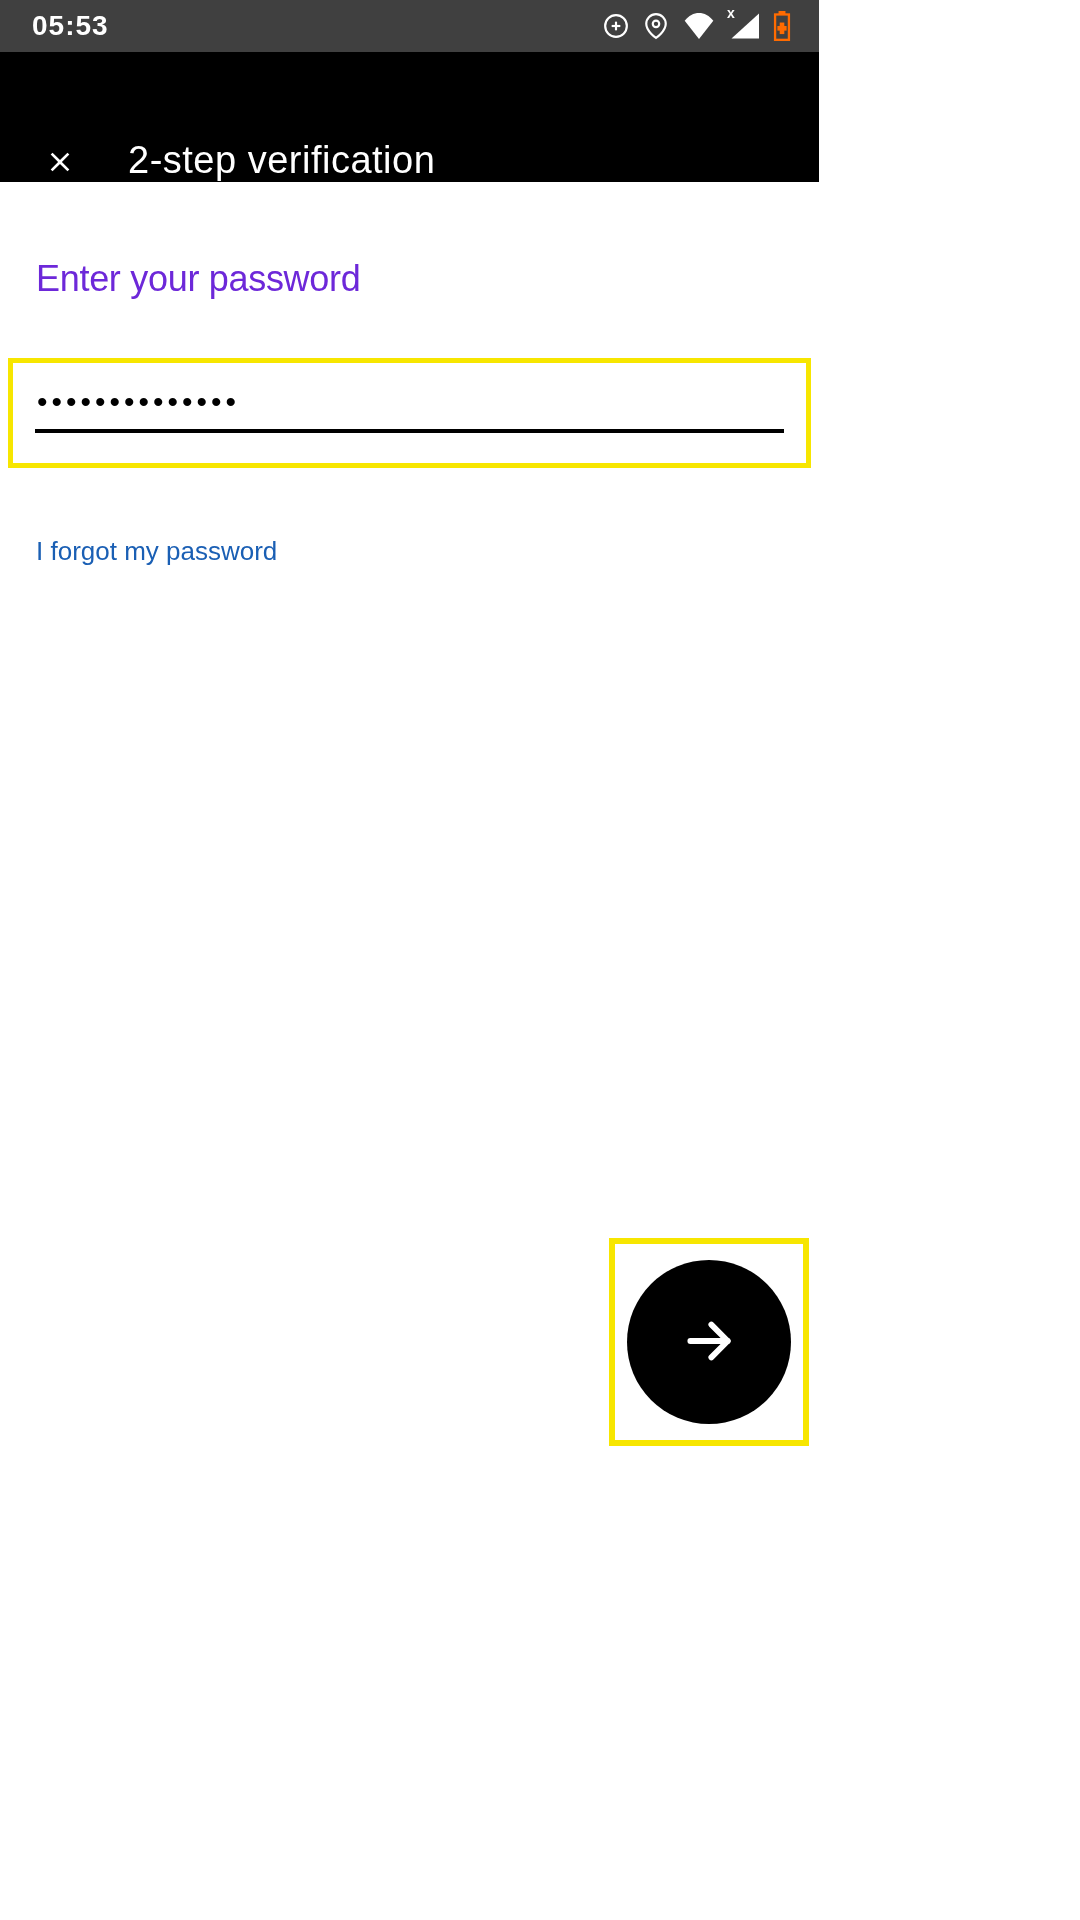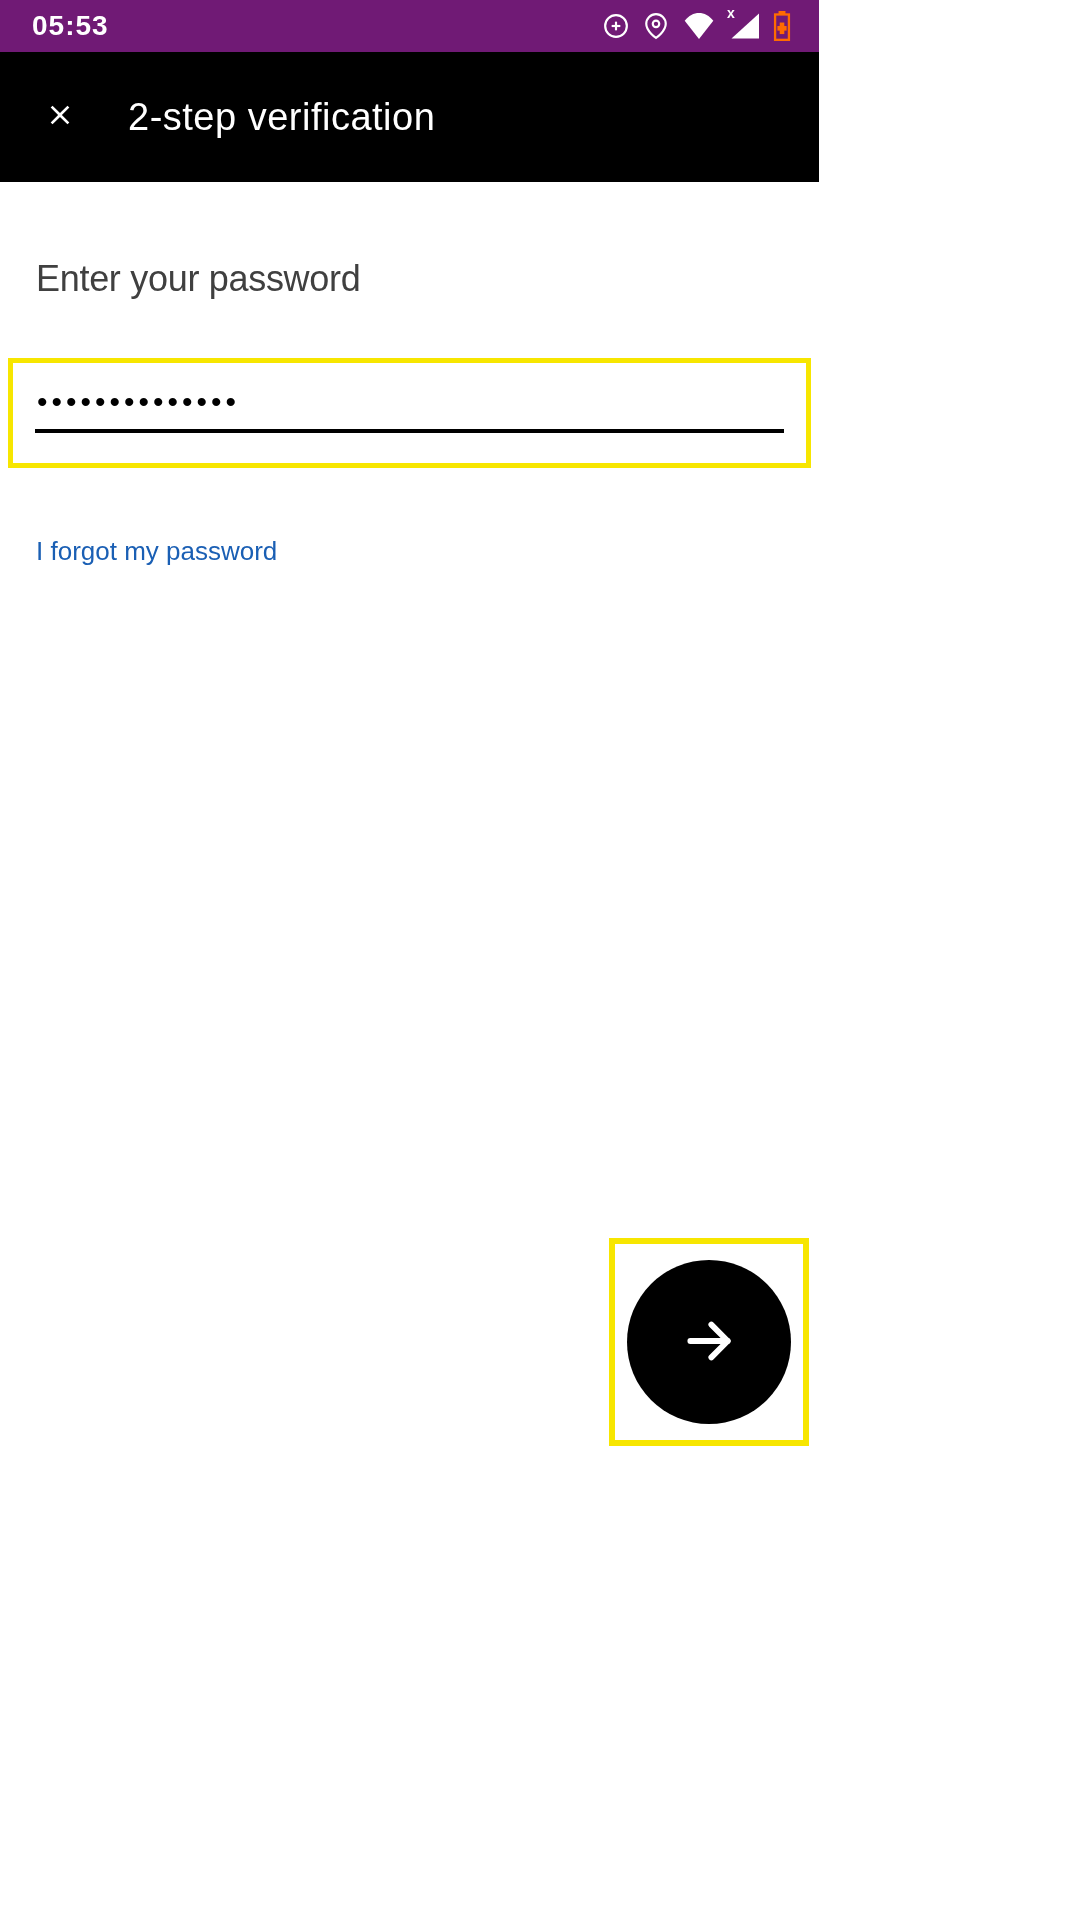--- a/index.html
+++ b/index.html
@@ -9,21 +9,21 @@
     }
     body {
       width: 819px;
       height: 1456px;
       font-family: -apple-system, BlinkMacSystemFont, 'Segoe UI', Helvetica, Arial, sans-serif;
       background: #fff;
       overflow: hidden;
       position: relative;
     }
     .status-bar {
-      background: #701a75;
+      background: #404040;
       height: 52px;
       display: flex;
       align-items: center;
       justify-content: space-between;
       padding: 0 28px 0 32px;
       color: #fff;
     }
     .status-time {
       font-size: 28px;
       font-weight: 600;
@@ -34,41 +34,41 @@
       align-items: center;
       gap: 14px;
     }
     .status-icons svg {
       display: block;
     }
     .app-bar {
       background: #000;
       height: 130px;
       display: flex;
-      align-items: center;
+      align-items: flex-end;
       padding-left: 44px;
       gap: 52px;
     }
     .close-icon {
       color: #fff;
       cursor: pointer;
     }
     .app-bar-title {
       color: #fff;
       font-size: 38px;
       font-weight: 400;
       letter-spacing: 0.5px;
     }
     .content {
       padding: 76px 36px 0 36px;
       position: relative;
     }
     .heading {
       font-size: 36px;
-      color: #404040;
+      color: #6d28d9;
       font-weight: 400;
       letter-spacing: -0.3px;
     }
     .password-field-wrapper {
       margin-top: 58px;
       margin-left: -28px;
       margin-right: -28px;
       border: 5px solid #f7e600;
       padding: 18px 22px 30px 22px;
     }

